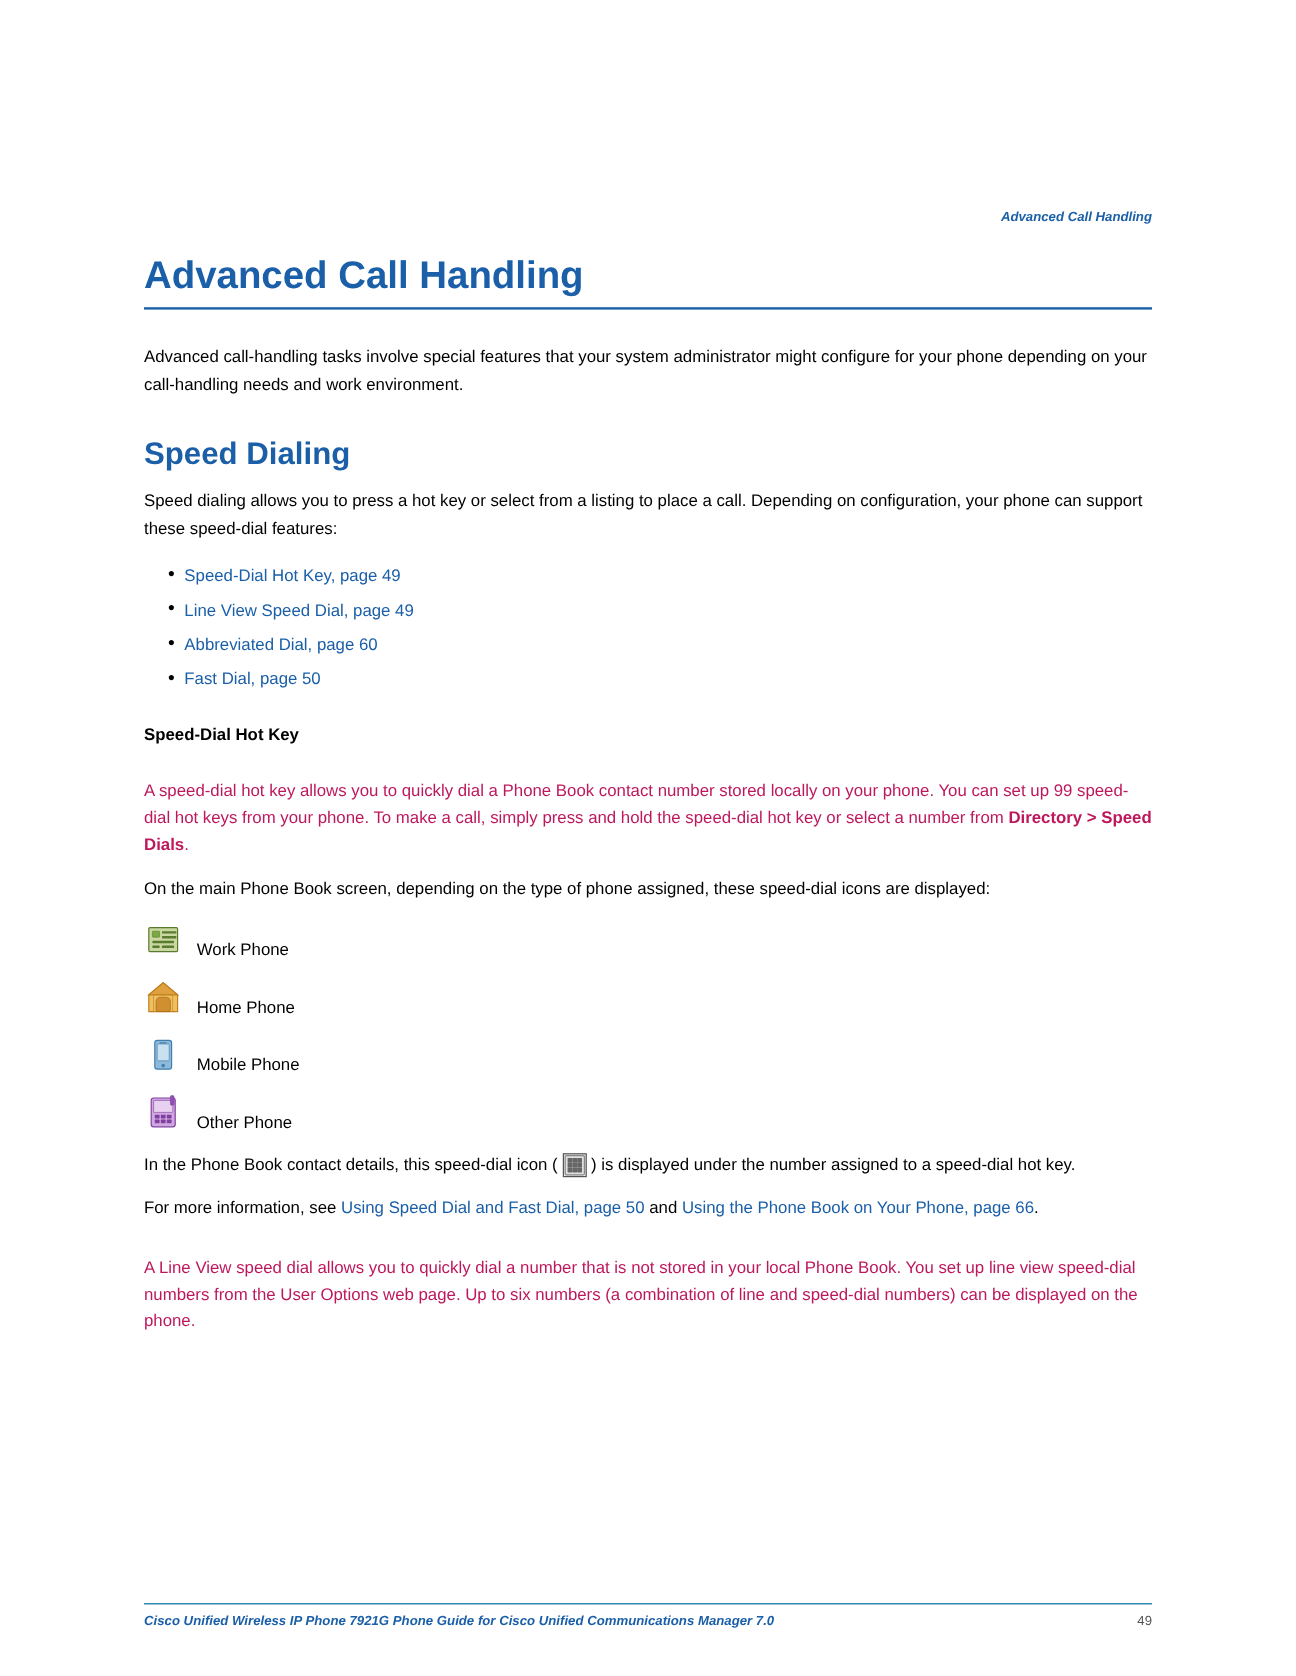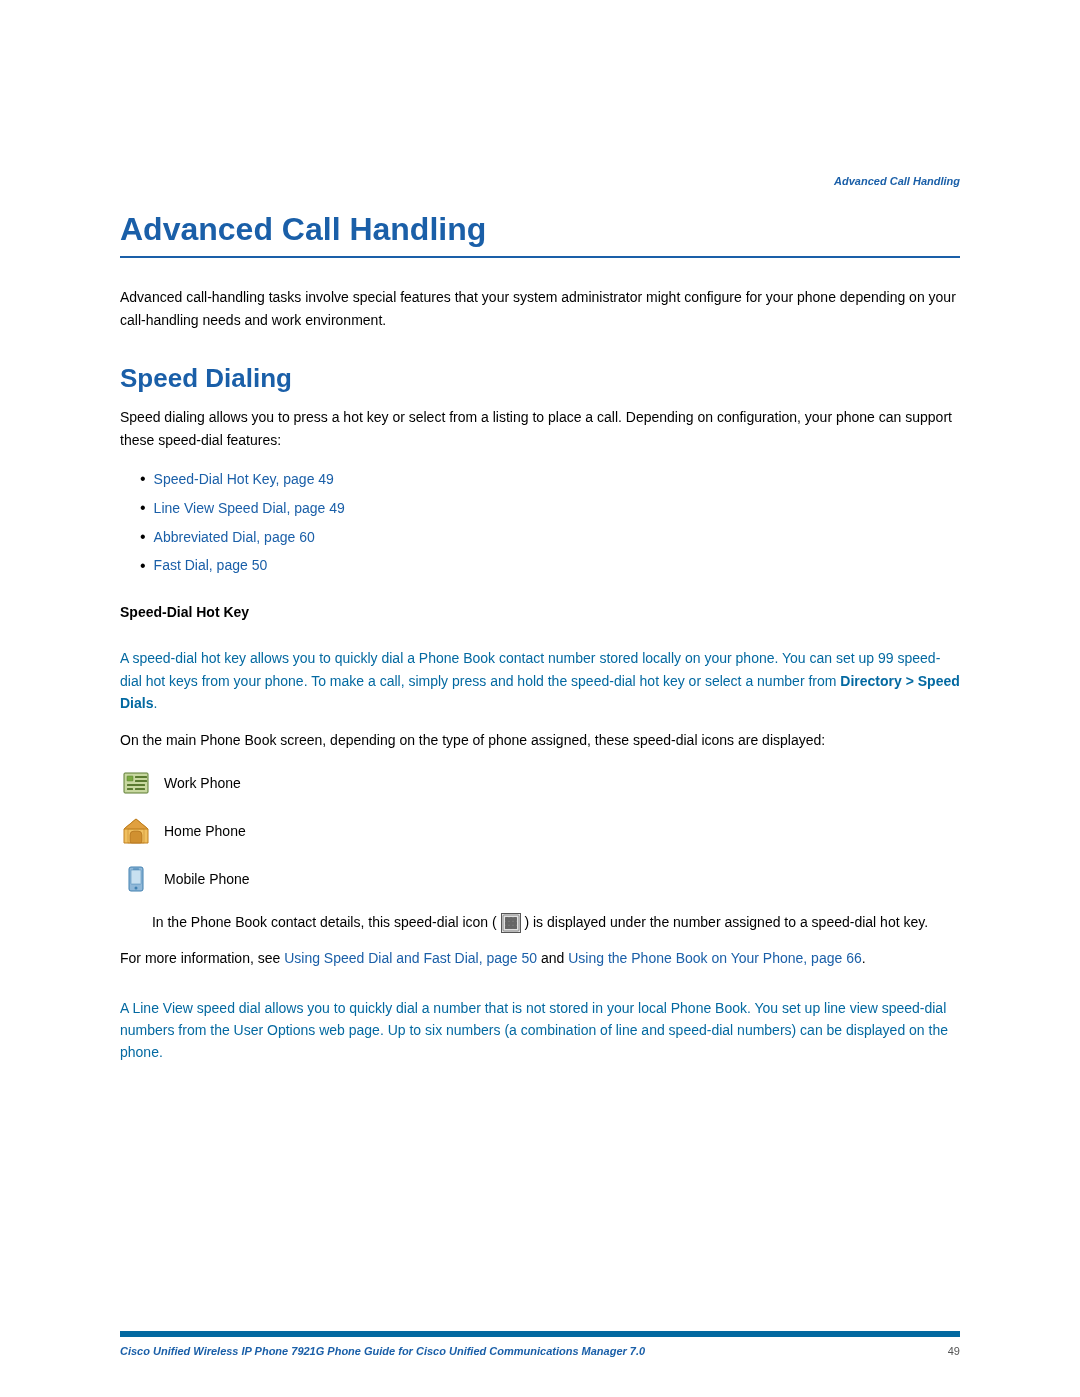--- a/index.html
+++ b/index.html
@@ -114,41 +114,41 @@
     
     .subsection-title {
       font-size: 14px;
       font-weight: bold;
       color: #000;
       margin-bottom: 10px;
     }
 
     .subsection-text {
       font-size: 14px;
-      color: #0369a1;
+      color: #be185d;
       line-height: 1.6;
       margin-bottom: 14px;
       margin-top: 27px;
     }
 
     .subsection-text strong {
       font-weight: bold;
     }
 
     
     .phone-icons-intro {
       font-size: 14px;
       color: #000;
       line-height: 1.6;
       margin-bottom: 16px;
     }
 
     .phone-icon-row {
       display: flex;
-      align-items: center;
+      align-items: flex-end;
       gap: 12px;
       margin-bottom: 16px;
     }
 
     .phone-icon {
       width: 32px;
       height: 32px;
       display: inline-flex;
       align-items: center;
       justify-content: center;
@@ -171,21 +171,20 @@
       background: #e8e8e8;
       font-size: 9px;
       vertical-align: middle;
     }
 
     .inline-text {
       font-size: 14px;
       color: #000;
       line-height: 1.6;
       margin-bottom: 14px;
-      text-align: center;
     }
 
     .more-info-text {
       font-size: 14px;
       color: #000;
       line-height: 1.6;
       margin-bottom: 24px;
     }
 
     .more-info-text a {
@@ -195,21 +194,21 @@
 
     
     .page-footer {
       position: absolute;
       bottom: 40px;
       left: 120px;
       right: 120px;
       display: flex;
       justify-content: space-between;
       align-items: center;
-      border-top: 6px solid #0369a1;
+      border-top: 1px solid #0369a1;
       padding-top: 8px;
     }
 
     .footer-text {
       font-size: 11px;
       font-weight: bold;
       color: #1a5fa8;
       font-style: italic;
     }
 
@@ -303,20 +302,38 @@
 
           <rect x="9" y="4" width="14" height="24" rx="2" fill="#90b8d8" stroke="#4080b0" stroke-width="1"></rect>
           <rect x="11" y="7" width="10" height="14" rx="0.5" fill="#c8e0f0" stroke="#4080b0" stroke-width="0.5"></rect>
           <circle cx="16" cy="25" r="1.5" fill="#4080b0"></circle>
           <rect x="13" y="5.5" width="6" height="1" rx="0.5" fill="#4080b0"></rect>
         </svg>
       </div>
       <span class="phone-icon-label">Mobile Phone</span>
     </div>
 
+    <div class="phone-icon-row">
+      <div class="phone-icon">
+        <svg class="svg-icon" viewBox="0 0 32 32" xmlns="http://www.w3.org/2000/svg">
+
+          <rect x="6" y="4" width="20" height="24" rx="2" fill="#d0a8e0" stroke="#8040a0" stroke-width="1"></rect>
+          <rect x="8" y="6" width="16" height="10" rx="0.5" fill="#e8d0f0" stroke="#8040a0" stroke-width="0.5"></rect>
+          <rect x="9" y="18" width="4" height="3" rx="0.5" fill="#8040a0"></rect>
+          <rect x="14" y="18" width="4" height="3" rx="0.5" fill="#8040a0"></rect>
+          <rect x="19" y="18" width="4" height="3" rx="0.5" fill="#8040a0"></rect>
+          <rect x="9" y="22" width="4" height="3" rx="0.5" fill="#8040a0"></rect>
+          <rect x="14" y="22" width="4" height="3" rx="0.5" fill="#8040a0"></rect>
+          <rect x="19" y="22" width="4" height="3" rx="0.5" fill="#8040a0"></rect>
+
+          <rect x="22" y="2" width="3" height="8" rx="1" fill="#9050b0" stroke="#8040a0" stroke-width="0.5"></rect>
+        </svg>
+      </div>
+      <span class="phone-icon-label">Other Phone</span>
+    </div>
 
     <p class="inline-text">
       In the Phone Book contact details, this speed-dial icon (
       <span class="inline-icon">
         <svg width="18" height="18" viewBox="0 0 18 18" xmlns="http://www.w3.org/2000/svg">
           <rect x="1" y="1" width="16" height="16" rx="1" fill="#e0e0e0" stroke="#888" stroke-width="1"></rect>
           <rect x="3" y="3" width="4" height="4" rx="0.5" fill="#666"></rect>
           <rect x="7" y="3" width="4" height="4" rx="0.5" fill="#666"></rect>
           <rect x="11" y="3" width="4" height="4" rx="0.5" fill="#666"></rect>
           <rect x="3" y="7" width="4" height="4" rx="0.5" fill="#666"></rect>

